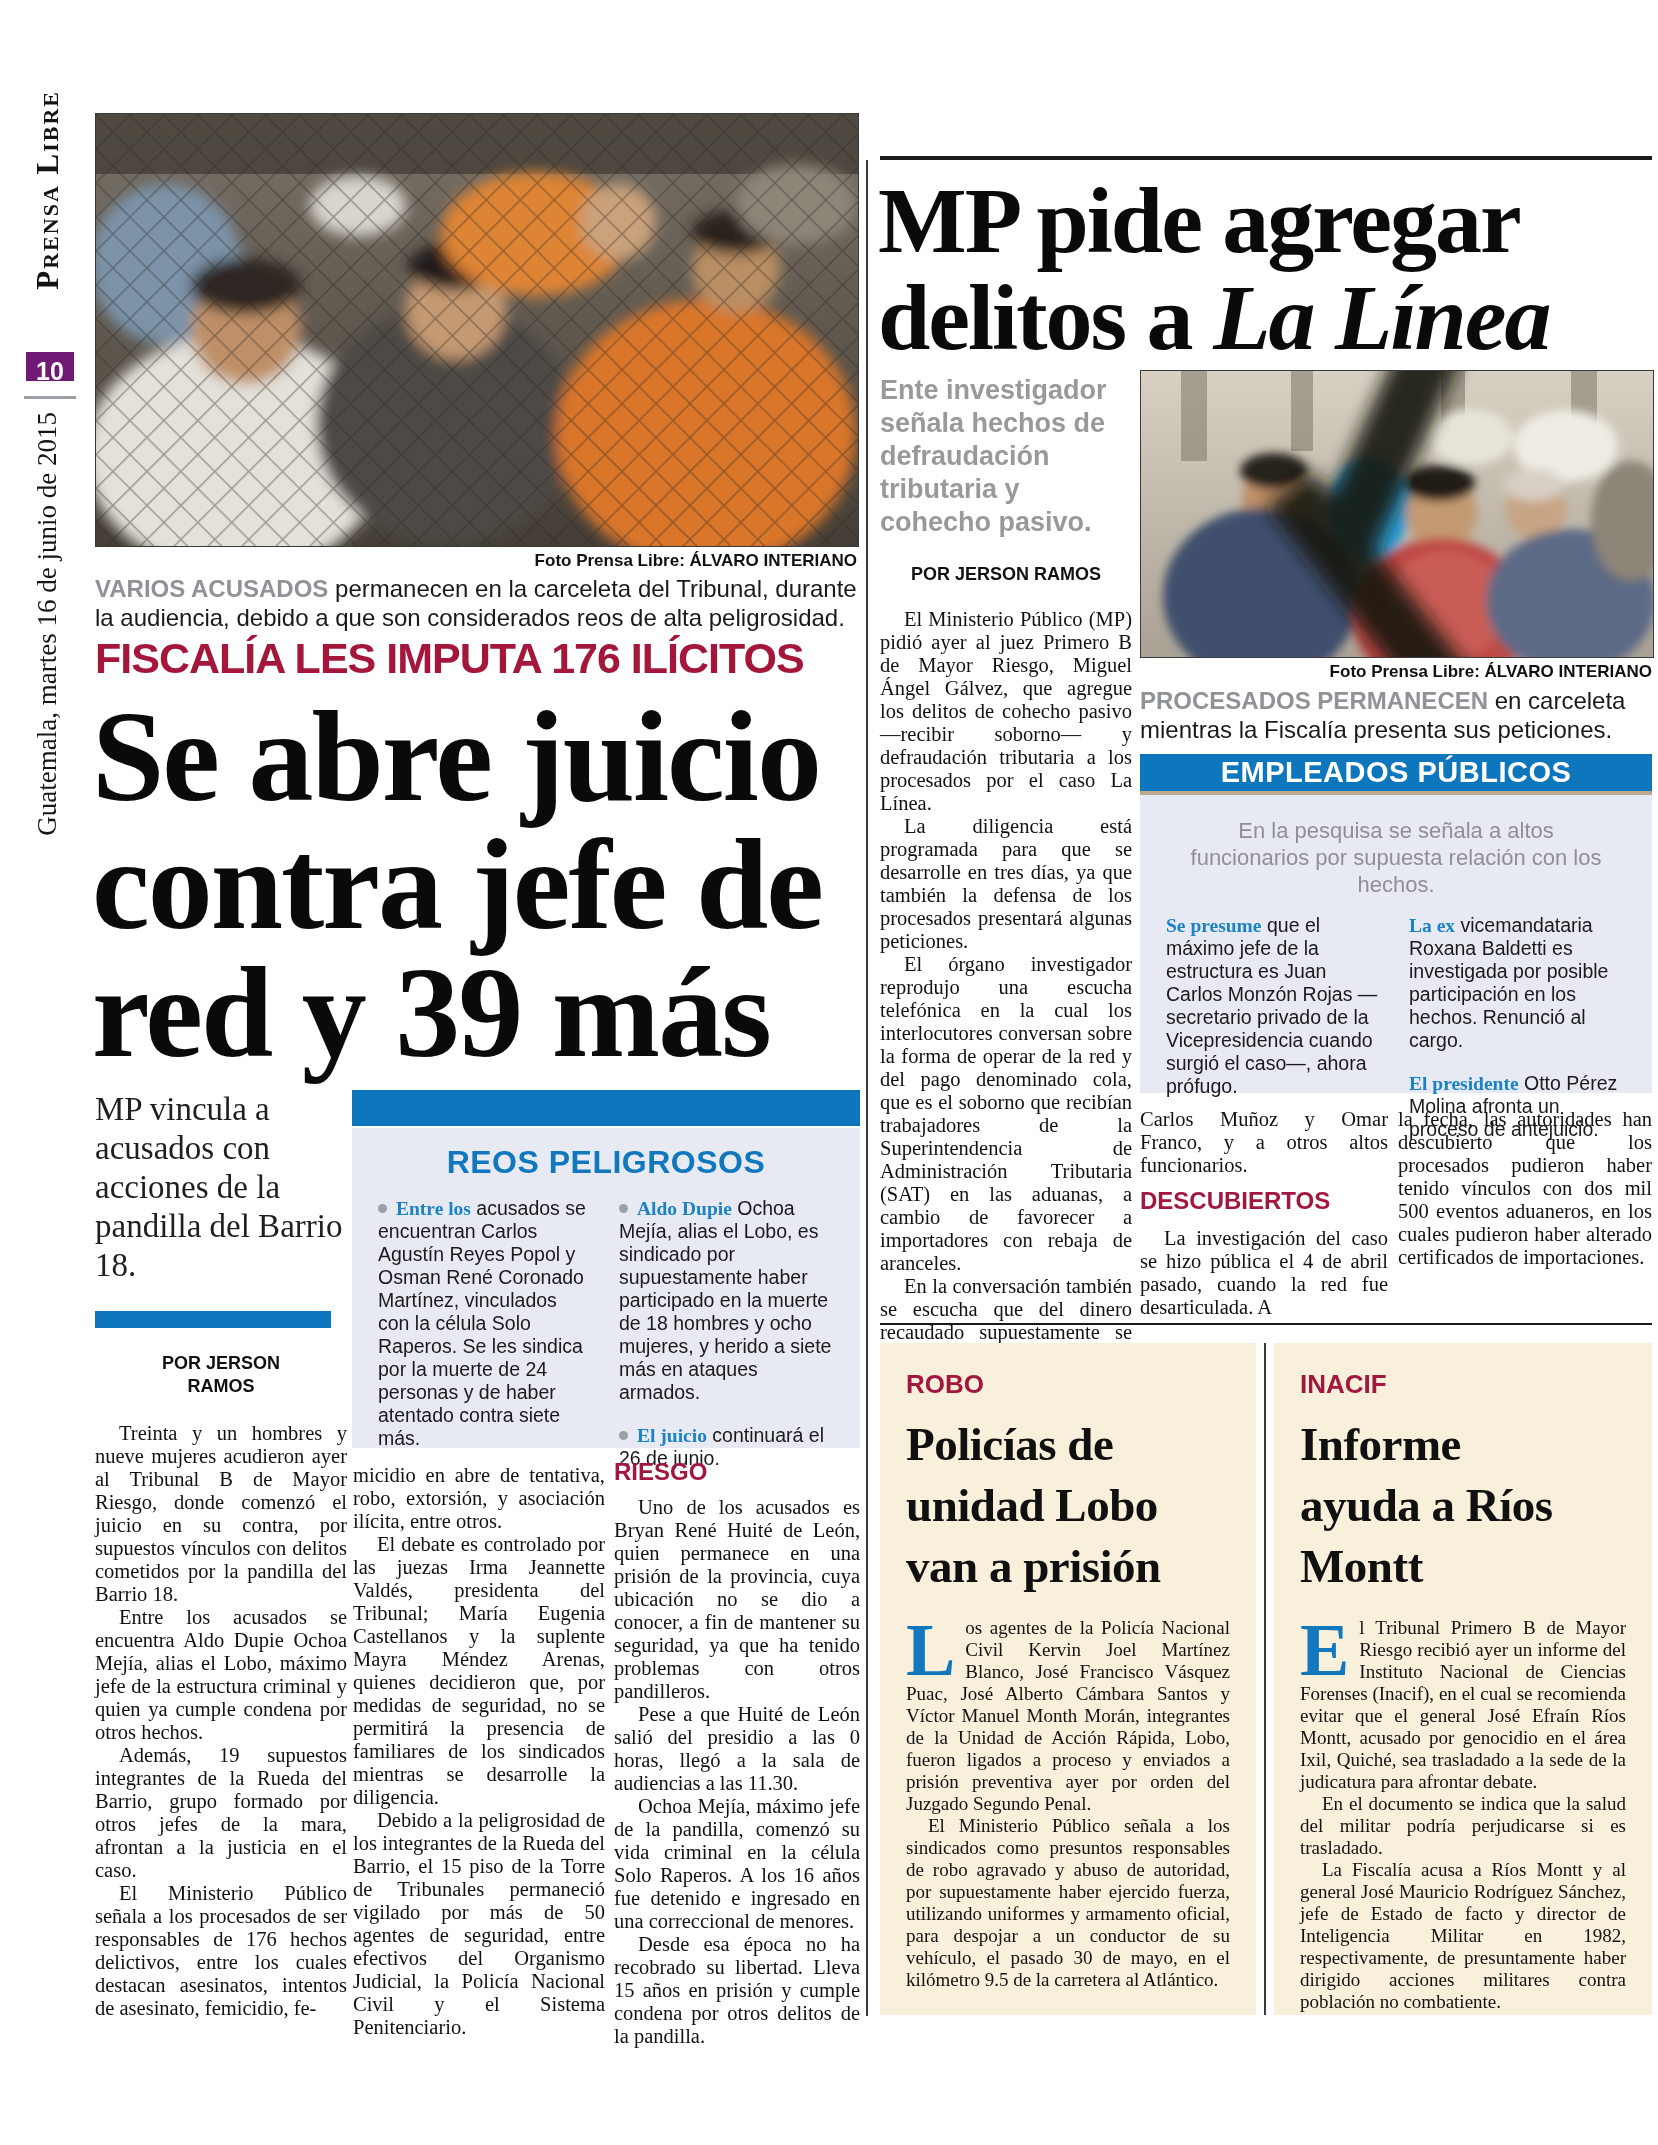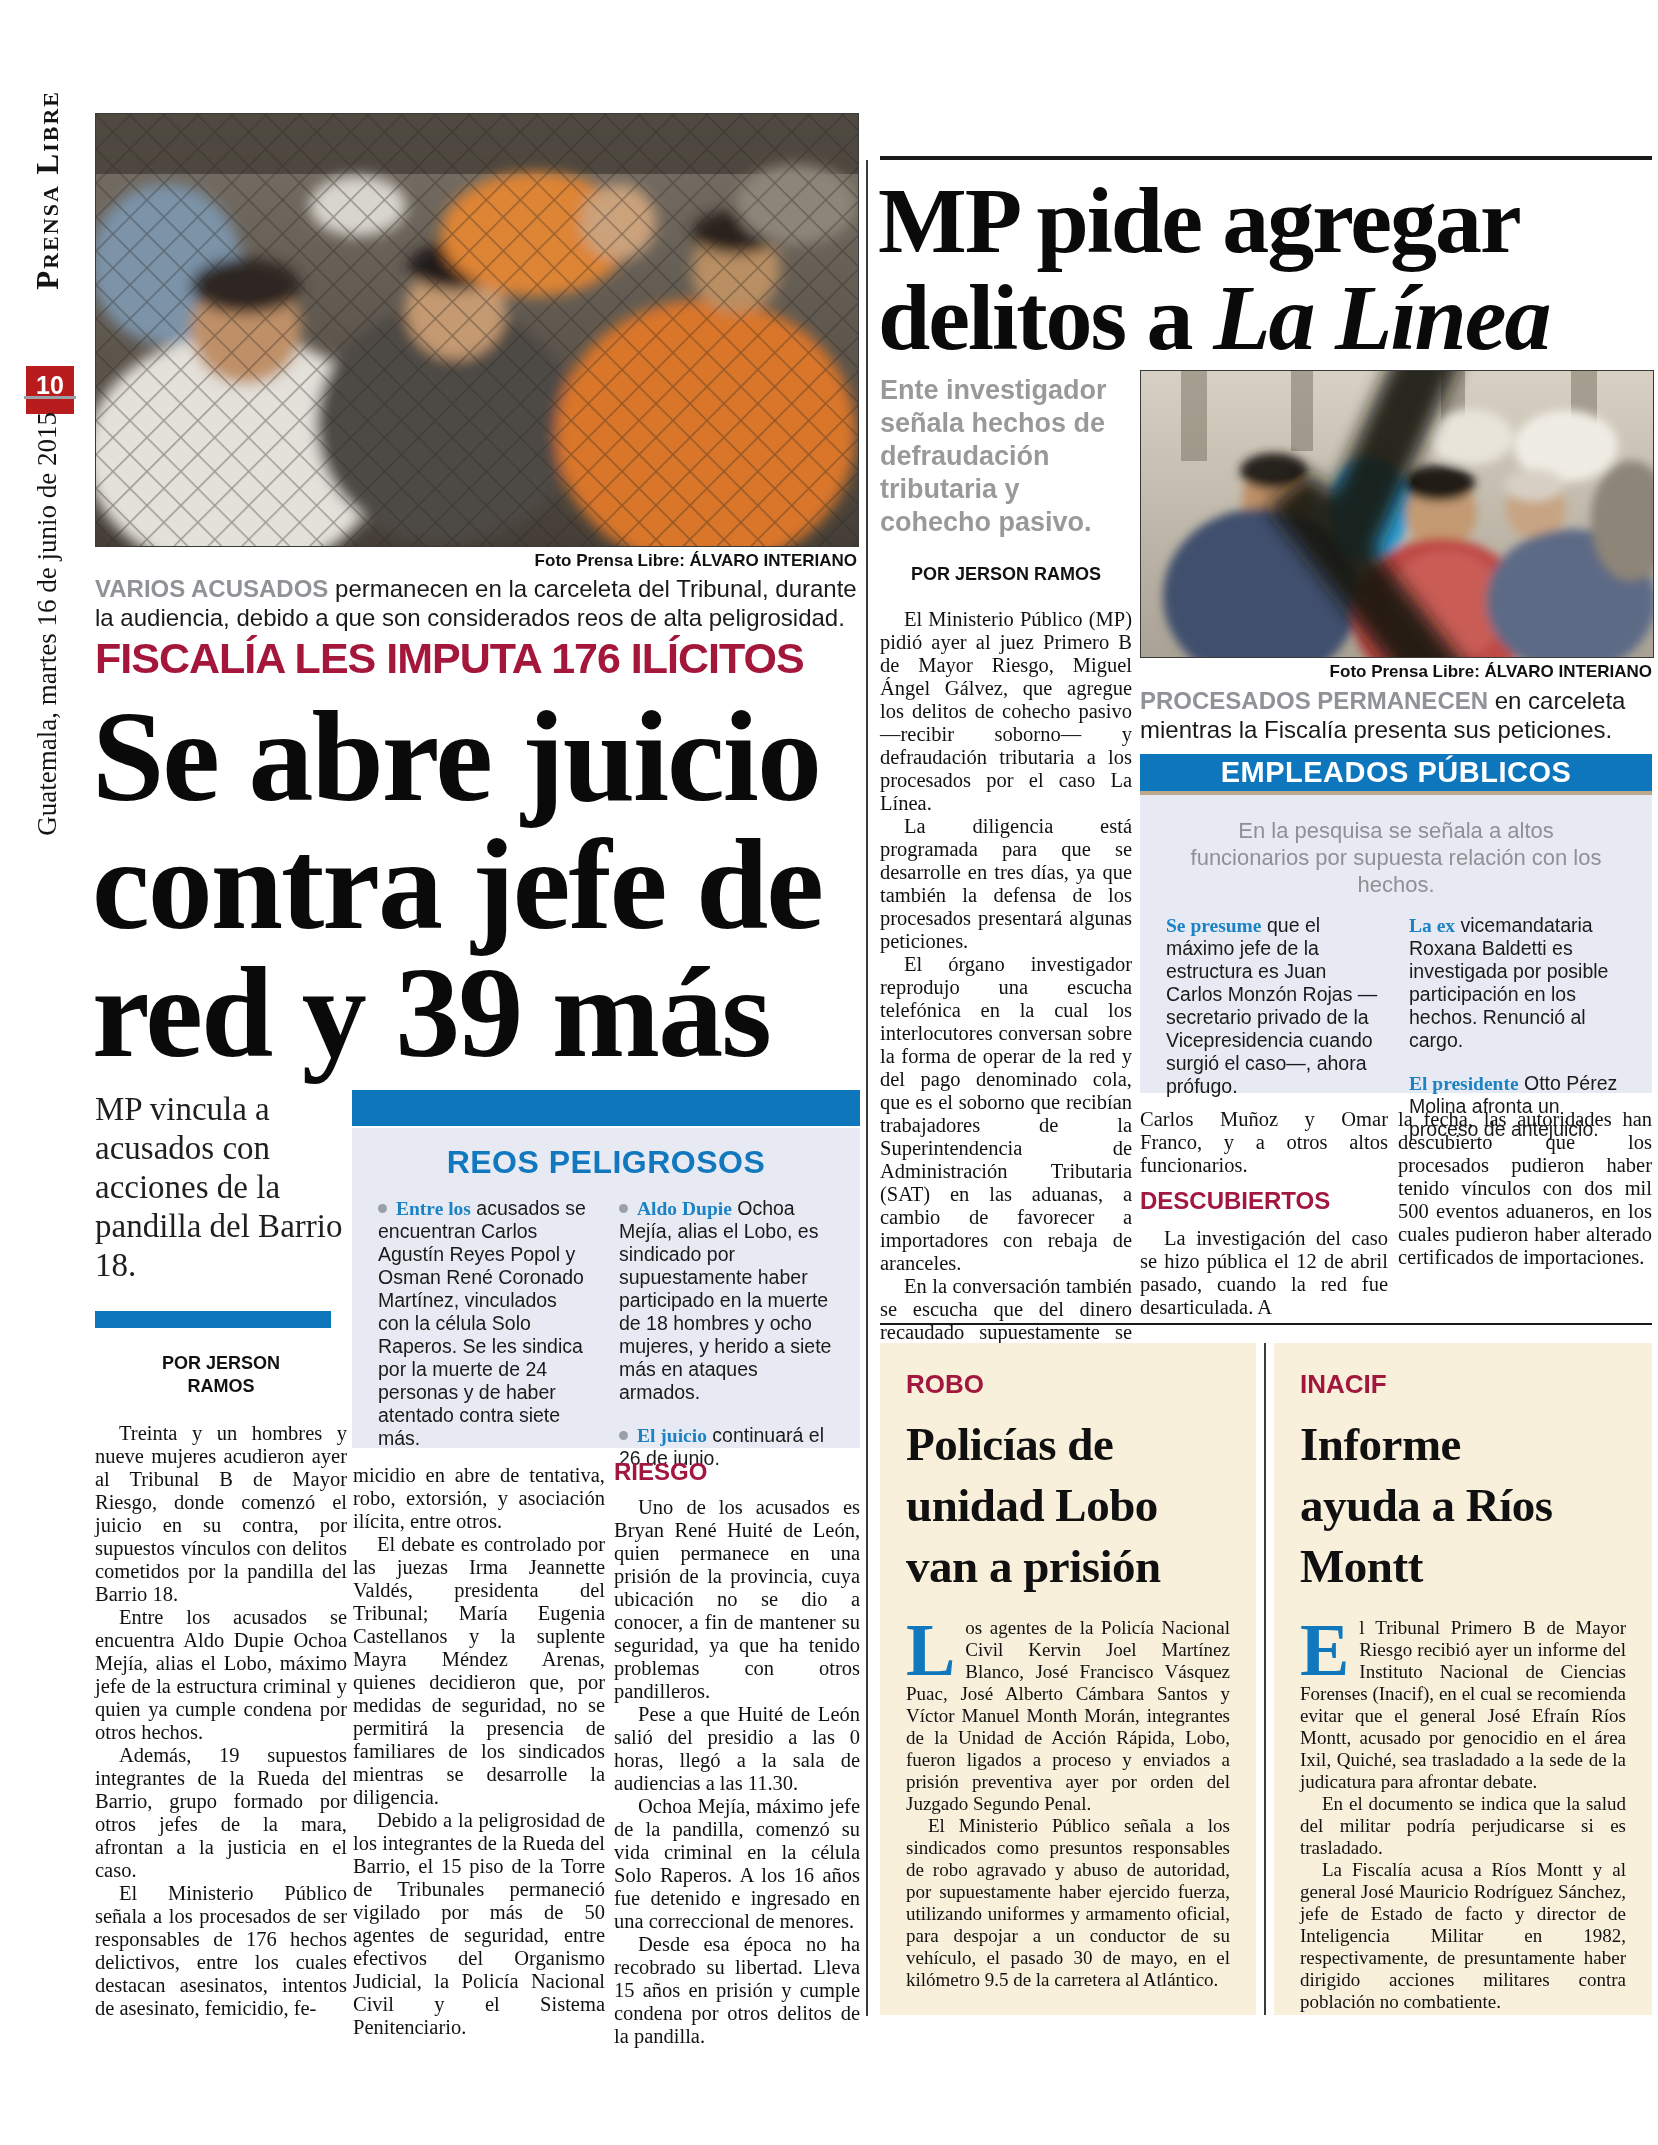--- a/index.html
+++ b/index.html
@@ -10,22 +10,22 @@
   .abs { position:absolute; }
   .sans { font-family:"Liberation Sans", sans-serif; }
 
   
   .vert { writing-mode:vertical-rl; transform:rotate(180deg); }
   .edge-brand {
     left:30px; top:90px; font-size:31px; font-weight:bold; letter-spacing:2px;
     font-variant:small-caps; color:#141414;
   }
   .edge-pagebox {
-    left:26px; top:352px; width:48px; height:48px; background:#b91c1c;
-    color:#fff; font-weight:bold; font-size:25px; text-align:center; line-height:38px;margin-top:14px;
+    left:26px; top:352px; width:48px; height:29px; background:#701a75;
+    color:#fff; font-weight:bold; font-size:25px; text-align:center; line-height:38px;
   }
   .edge-rule { left:24px; top:396px; width:52px; height:3px; background:#9aa0a6; }
   .edge-date { left:32px; top:412px; font-size:27px; color:#141414; }
 
   
   .photo { border:1px solid #3a3a3a; overflow:hidden; background:#6b635a; }
   .photo svg { display:block; }
 
   
   .credit { font-family:"Liberation Sans", sans-serif; font-weight:bold; font-size:17px; text-align:right; color:#111; }
@@ -239,21 +239,21 @@
       <div class="panel-col">
         <p class="panel-item"><span class="blead">La ex</span> <span>vicemandataria Roxana Baldetti es investigada por posible participación en los hechos. Renunció al cargo.</span></p>
         <p class="panel-item"><span class="blead">El presidente</span> <span>Otto Pérez Molina afronta un proceso de antejuicio.</span></p>
       </div>
     </div>
   </div>
 
   <div class="abs" style="left:1140px; top:1108px; width:248px;">
     <p class="body-p noindent">Carlos Muñoz y Omar Franco, y a otros altos funcionarios.</p>
     <p class="col-label" style="margin:10px 0 12px 0;">DESCUBIERTOS</p>
-    <p class="body-p">La investigación del caso se hizo pública el 12 de abril pasado, cuando la red fue desarticulada. A</p>
+    <p class="body-p">La investigación del caso se hizo pública el 4 de abril pasado, cuando la red fue desarticulada. A</p>
   </div>
   <div class="abs" style="left:1398px; top:1108px; width:254px;">
     <p class="body-p noindent">la fecha, las autoridades han descubierto que los procesados pudieron haber tenido vínculos con dos mil 500 eventos aduaneros, en los cuales pudieron haber alterado certificados de importaciones.</p>
   </div>
 
   <div class="abs rule-h" style="left:880px; top:1323px; width:772px; height:2px;"></div>
 
   <div class="abs brief" style="left:880px; top:1343px; width:376px; height:672px; padding:0; box-sizing:border-box;">
     <div style="padding:26px 26px 0 26px;">
       <div class="brief-label">ROBO</div>

